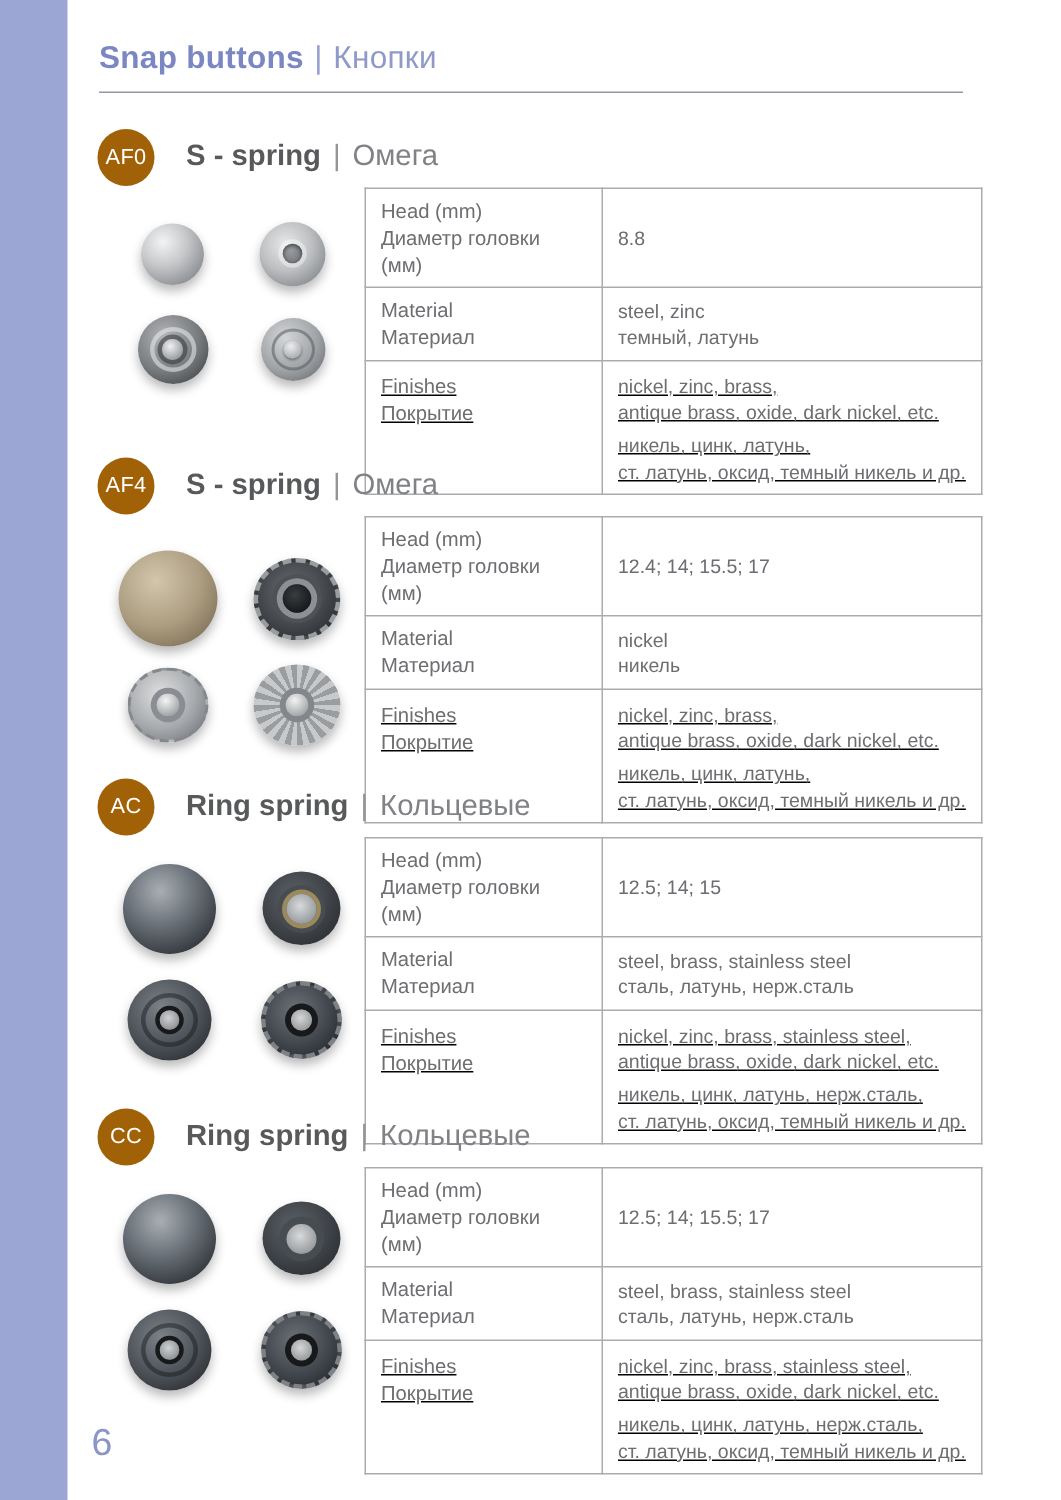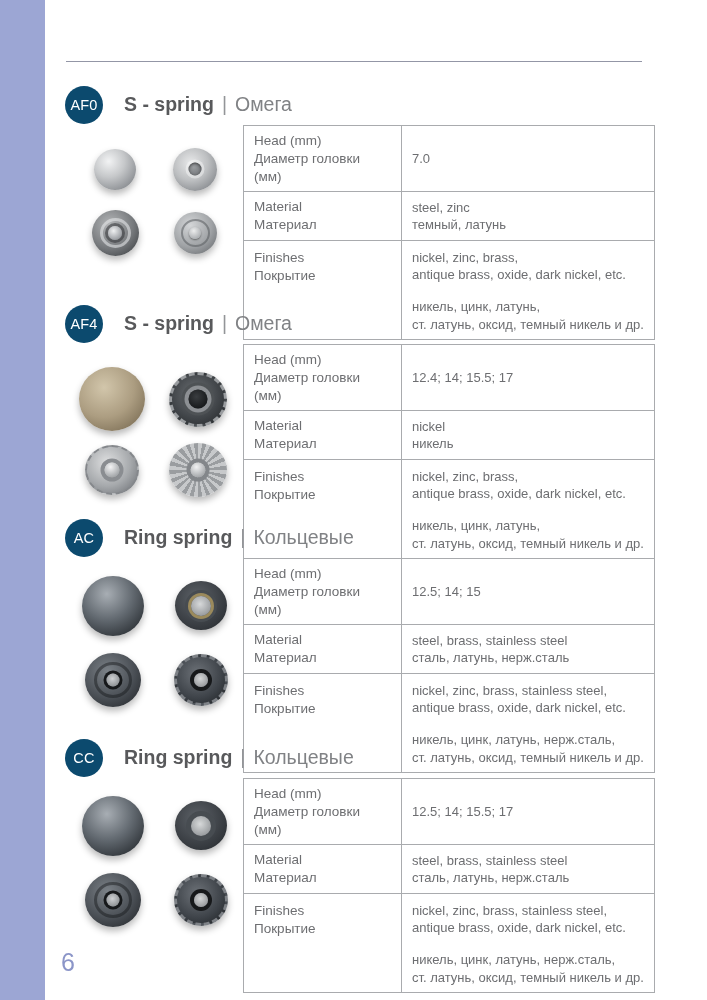--- a/index.html
+++ b/index.html
@@ -13,40 +13,40 @@
   .header { position:absolute; left:66px; top:27px; font-size:21px; letter-spacing:.2px; }
   .t-en { color:#7b87c3; font-weight:bold; }
   .t-sep { color:#97a1d0; padding:0 7px; font-weight:normal; }
   .t-ru { color:#8f9ac9; }
   .header-rule { position:absolute; left:66px; top:61px; width:576px; height:1px; background:#9396a6; }
 
   
   .section { position:absolute; left:65px; width:592px; }
   .badge {
     position:absolute; left:0; top:0; width:38px; height:38px; border-radius:50%;
-    background:#0c4a6e; color:#ffffff; display:flex; align-items:center; justify-content:center;
+    background:#a16207; color:#ffffff; display:flex; align-items:center; justify-content:center;
     font-size:14.5px; letter-spacing:.2px;
   }
   .sec-heading { position:absolute; left:47px; top:7px; font-size:19.5px; white-space:nowrap;margin-left:12px; }
   .h-en { color:#58595b; font-weight:bold; }
   .h-sep { color:#939598; padding:0 8px; }
   .h-ru { color:#808285; }
 
   
   .spec { position:absolute; left:178px; top:39px; width:412px; border-collapse:collapse; table-layout:fixed; }
   .spec td {
     border:1px solid #a9abae; color:#6d6e71; font-size:13px; line-height:1.32;
     padding:6px 10px; vertical-align:middle;
   }
   .spec td.lbl { width:137px; font-size:13.5px; }
   .r-head { height:44px; }
   .r-mat  { height:42px; }
-  .r-fin  { height:82px; }
+  .r-fin  { height:82px;text-decoration:underline; }
   .r-fin td { vertical-align:top; padding-top:8px; }
-  .fin-block + .fin-block { margin-top:15px; }
+  .fin-block + .fin-block { margin-top:5px; }
 
   
   .photo { position:absolute; display:grid; grid-template-columns:1fr 1fr; place-items:center; }
   .s1 .photo { left:10px; top:52px; width:160px; height:128px; }
   .s2 .photo { left:4px;  top:56px; width:172px; height:142px; }
   .s3 .photo { left:4px;  top:48px; width:176px; height:148px; }
   .s4 .photo { left:4px;  top:48px; width:176px; height:148px; }
 
   .btn { position:relative; border-radius:50%; box-shadow:0 4px 7px rgba(0,0,0,.28); }
   .btn .ring { position:absolute; border-radius:50%; }
@@ -87,20 +87,23 @@
 
   
   .page-number { position:absolute; left:61px; top:948px; font-size:25px; color:#8b95c8; }
 </style>
 </head>
 <body>
 
 <div class="page">
   <div class="strip"></div>
 
+  <div class="header">
+    <span class="t-en">Snap buttons</span><span class="t-sep">|</span><span class="t-ru">Кнопки</span>
+  </div>
   <div class="header-rule"></div>
 
   <div class="section s1" style="top:86px">
     <div class="badge">AF0</div>
     <div class="sec-heading">
       <span class="h-en">S - spring</span><span class="h-sep">|</span><span class="h-ru">Омега</span>
     </div>
     <div class="photo">
       <div class="btn nk-cap"></div>
       <div class="btn nk-cap2">
@@ -116,21 +119,21 @@
         </div>
     </div>
     <table class="spec">
       <tbody>
           <tr class="r-head">
         <td class="lbl">
           <div>Head (mm)</div>
           <div>Диаметр головки (мм)</div>
         </td>
         <td class="val">
-          <div>7.0</div>
+          <div>8.8</div>
         </td>
       </tr>
       <tr class="r-mat">
         <td class="lbl">
           <div>Material</div>
           <div>Материал</div>
         </td>
         <td class="val">
           <div>steel, zinc</div>
           <div>темный, латунь</div>

